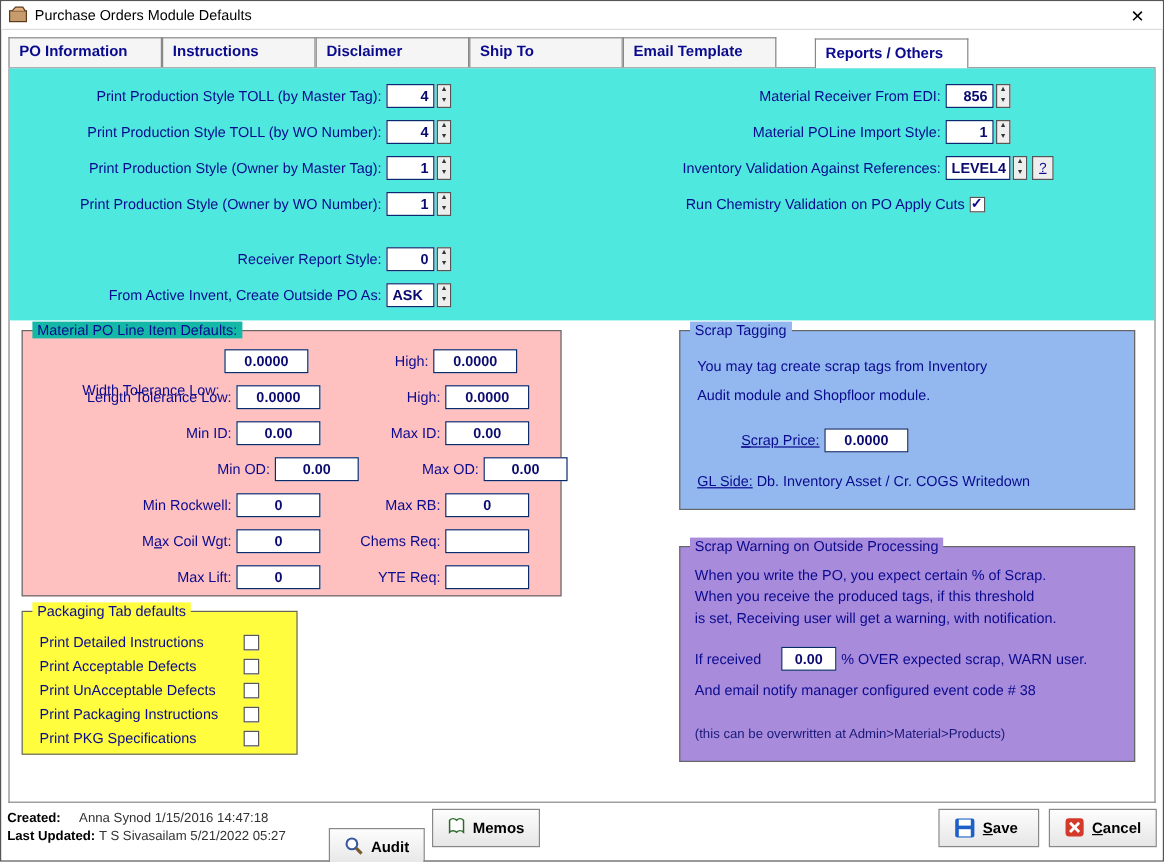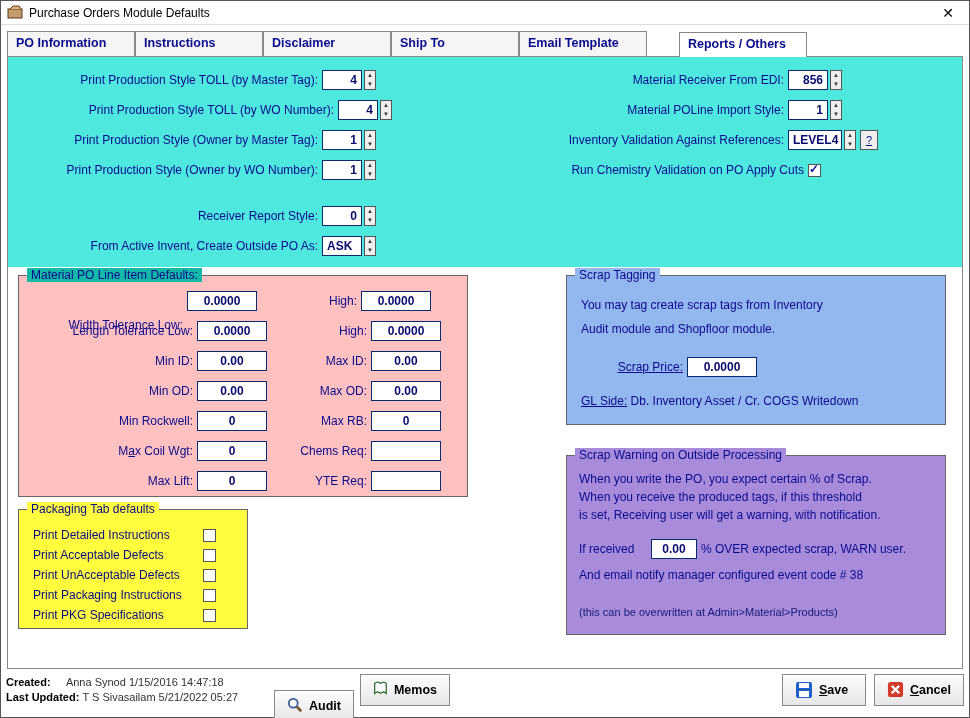--- a/index.html
+++ b/index.html
@@ -142,21 +142,21 @@
   <div class="top-panel">
 
     <div class="row" style="left:0;top:12px;">
       <div class="lbl" style="width:314px;">Print Production Style TOLL (by Master Tag):</div>
       <div class="valbox" style="width:40px;">4</div>
       <div class="spin">
           <div class="up"></div>
           <div class="dn"></div>
         </div>
     </div>
-    <div class="row" style="left:16px;top:42px;">
+    <div class="row" style="left:0;top:42px;">
       <div class="lbl" style="width:314px;">Print Production Style TOLL (by WO Number):</div>
       <div class="valbox" style="width:40px;">4</div>
       <div class="spin">
           <div class="up"></div>
           <div class="dn"></div>
         </div>
     </div>
     <div class="row" style="left:0;top:72px;">
       <div class="lbl" style="width:314px;padding-left:28px;">Print Production Style (Owner by Master Tag):</div>
       <div class="valbox" style="width:40px;">1</div>
@@ -235,21 +235,21 @@
       <div class="valbox" style="width:70px;text-align:center;">0.0000</div>
       <div class="lbl" style="width:104px;">High:</div>
       <div class="valbox" style="width:70px;text-align:center;">0.0000</div>
     </div>
     <div class="row" style="left:0;top:74px;">
       <div class="lbl" style="width:178px;">Min ID:</div>
       <div class="valbox" style="width:70px;text-align:center;">0.00</div>
       <div class="lbl" style="width:104px;">Max ID:</div>
       <div class="valbox" style="width:70px;text-align:center;">0.00</div>
     </div>
-    <div class="row" style="left:0;top:104px;">
+    <div class="row" style="left:0;top:104px;padding-left:32px;">
       <div class="lbl" style="width:178px;">Min OD:</div>
       <div class="valbox" style="width:70px;text-align:center;">0.00</div>
       <div class="lbl" style="width:104px;">Max OD:</div>
       <div class="valbox" style="width:70px;text-align:center;">0.00</div>
     </div>
     <div class="row" style="left:0;top:134px;">
       <div class="lbl" style="width:178px;">Min Rockwell:</div>
       <div class="valbox" style="width:70px;text-align:center;">0</div>
       <div class="lbl" style="width:104px;">Max RB:</div>
       <div class="valbox" style="width:70px;text-align:center;">0</div>

